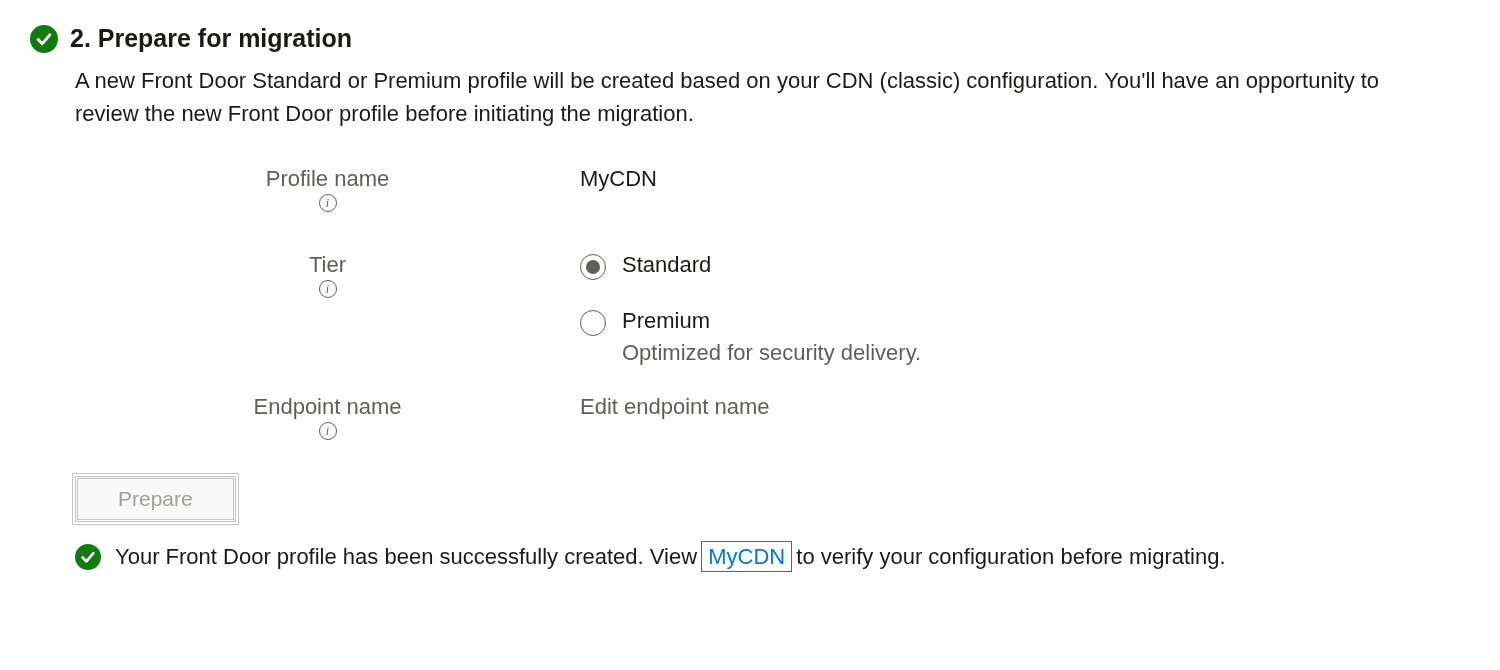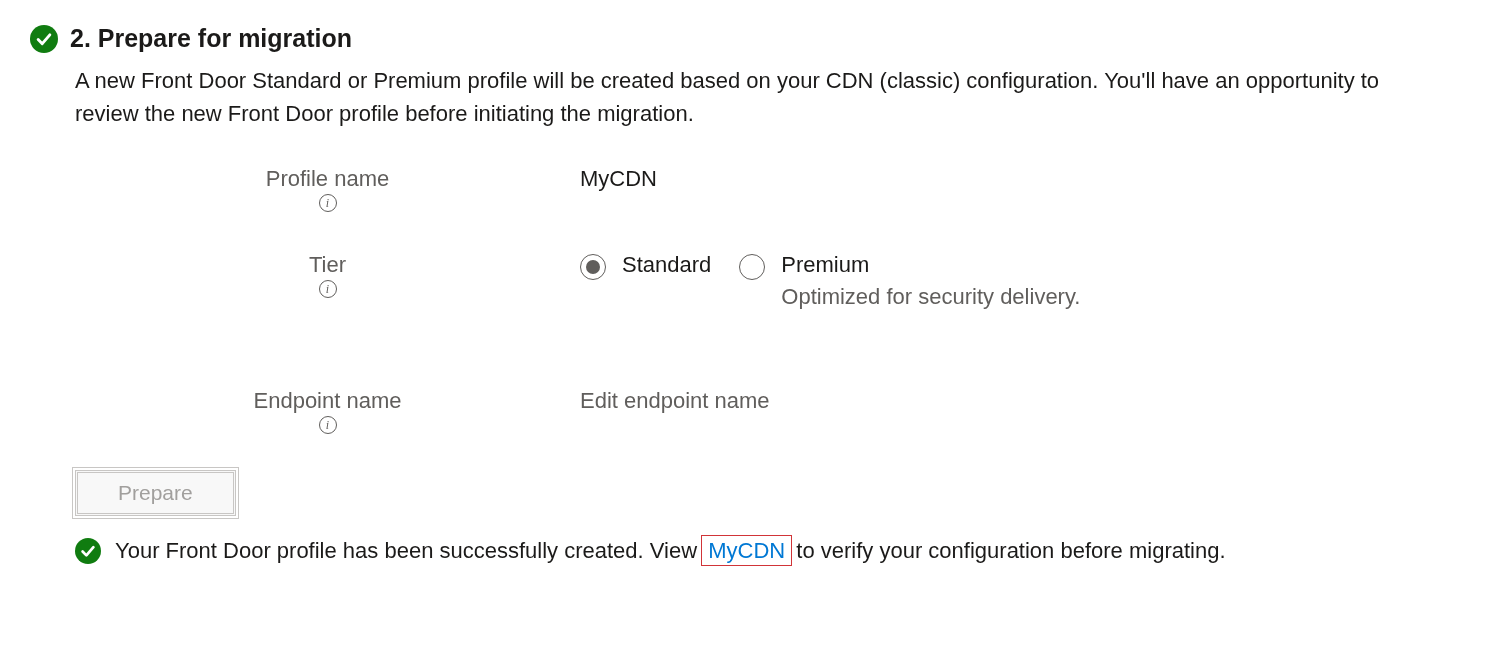--- a/index.html
+++ b/index.html
@@ -50,21 +50,21 @@
     }
     .form-section {
       margin-left: 45px;
     }
     .form-row {
       display: flex;
       align-items: flex-start;
       margin-bottom: 40px;
     }
     .form-row.tier {
-      margin-bottom: 78px;
+      margin-bottom: 28px;
     }
     .form-row.endpoint {
       margin-bottom: 36px;
     }
     .form-label {
       width: 505px;
       display: flex;
       align-items: center;
       gap: 2px;
       font-size: 22px;
@@ -90,21 +90,21 @@
     .form-value {
       flex: 1;
       font-size: 22px;
       color: #1b1a19;
     }
     .form-value.muted {
       color: #605e5c;
     }
     .radio-group {
       display: flex;
-      flex-direction: row;
+      flex-direction: column;
       gap: 28px;
     }
     .radio-option {
       display: flex;
       align-items: flex-start;
       gap: 16px;
       cursor: pointer;
     }
     .radio-circle {
       width: 26px;

